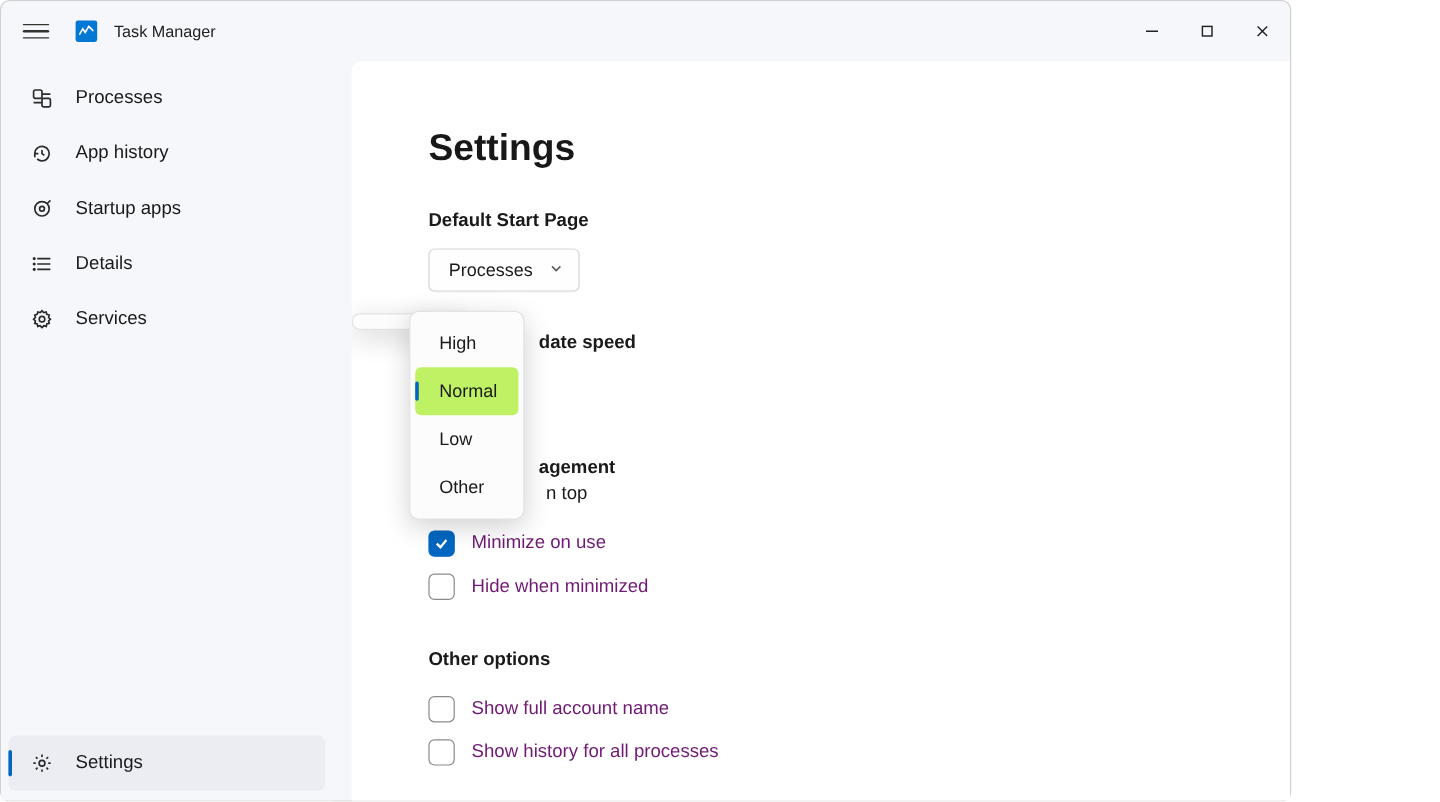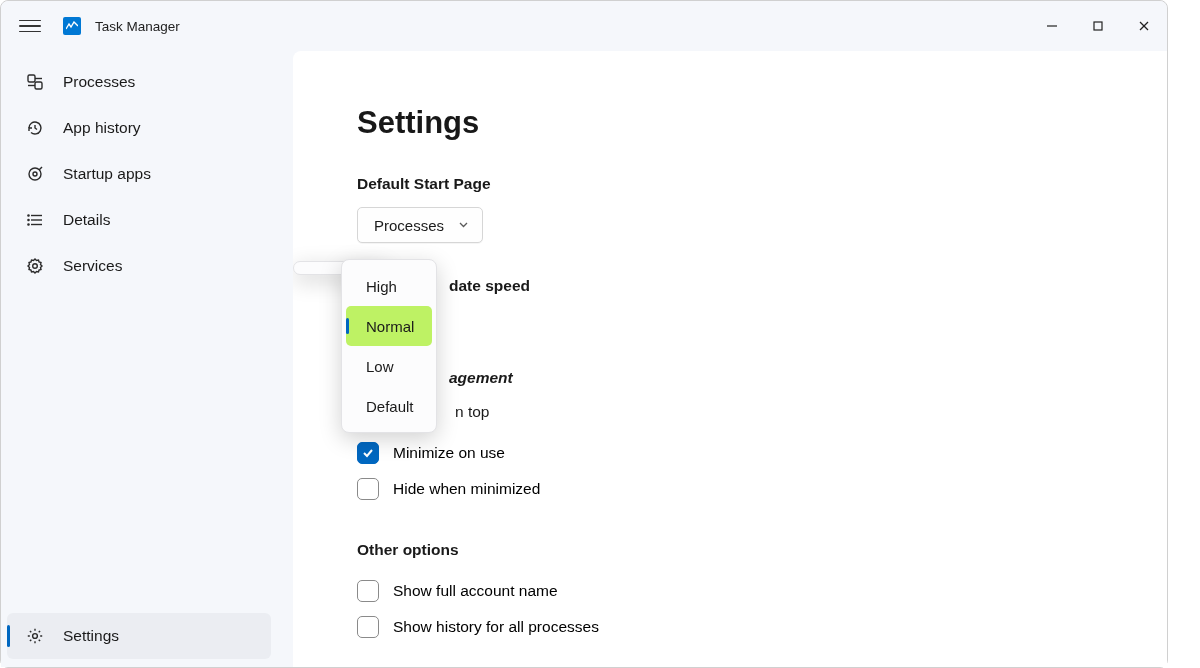--- a/index.html
+++ b/index.html
@@ -6,21 +6,21 @@
   body {
     font-family: "Segoe UI", -apple-system, BlinkMacSystemFont, sans-serif;
     font-size: 14px;
     color: #1a1a1a;
     background: #fff;
     width: 1200px;
     height: 668px;
     overflow: hidden;
   }
   .window {
-    width: 1168px;
+    width: 1076px;
     height: 668px;
     display: flex;
     flex-direction: column;
     border: 1px solid #d0d0d0;
     border-radius: 8px;
     background: #f5f7fb;
     position: relative;
   }
   .titlebar {
     height: 50px;
@@ -169,21 +169,21 @@
     content:"";
     position:absolute;
     left:0; top:12px; bottom:12px;
     width:3px; border-radius:2px; background:#0067c0;
   }
   
   .checkbox-row {
     display:flex; align-items:center; gap:14px;
     height:36px;
     font-size:15.5px;
-    color:#000000;
+    color:#701a75;
   }
   .checkbox {
     width:22px; height:22px;
     border: 1.5px solid #8a8a8a;
     border-radius:5px;
     display:flex; align-items:center; justify-content:center;
     cursor:pointer;
     flex-shrink:0;
   }
   .checkbox.checked {
@@ -314,21 +314,21 @@
               </svg>
           </span>
         </div>
       </div>
 
       <div style="position:relative; height:26px; margin-bottom:72px;">
         <span class="section-heading" style="position:absolute; left:92px; top:0;">date speed</span>
       </div>
 
       <div style="position:relative; height:24px; margin-top:-6px;">
-        <span class="section-heading" style="position:absolute; left:92px; top:0;font-style:italic;">agement</span>
+        <span class="section-heading" style="position:absolute; left:92px; top:12px;">agement</span>
       </div>
 
       <div style="position:relative; height:34px; margin-top:8px;">
         <span style="position:absolute; left:98px; top:2px; font-size:15.5px;">n top</span>
       </div>
 
       <div class="checkbox-row">
         <div class="checkbox checked">
           <svg width="14" height="14" viewBox="0 0 14 14">
               <polyline points="3,7 6,10 11,4" fill="none" stroke="#fff" stroke-width="2"></polyline>
@@ -369,17 +369,17 @@
     <div class="dd-item">
       <span>High</span>
     </div>
     <div class="dd-item selected">
       <span>Normal</span>
     </div>
     <div class="dd-item">
       <span>Low</span>
     </div>
     <div class="dd-item">
-      <span>Default</span>
+      <span>Other</span>
     </div>
   </div>
 
 </div>
 
 </body></html>

